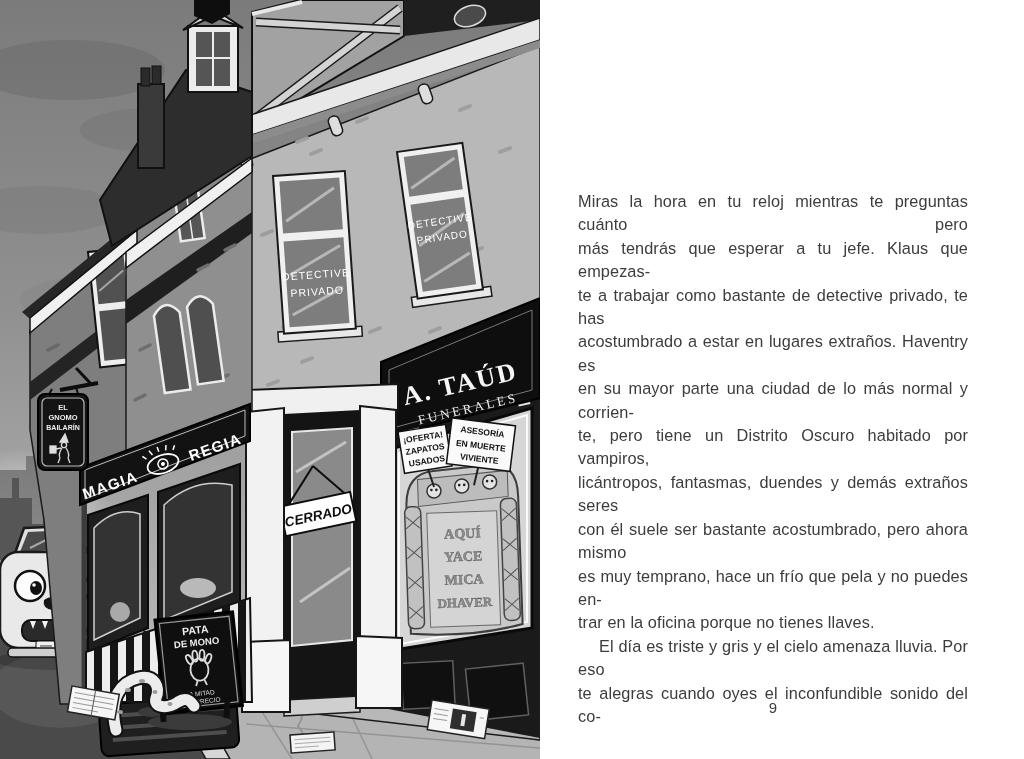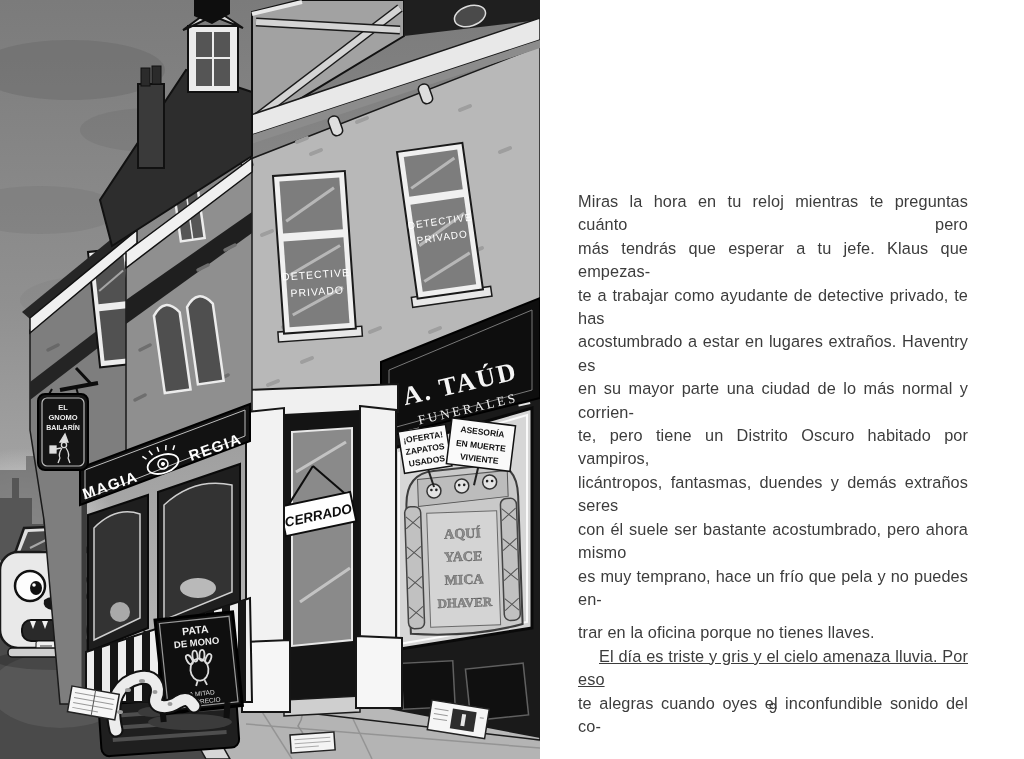--- a/index.html
+++ b/index.html
@@ -2,22 +2,22 @@
 <html><head>
 <meta charset="utf-8">
 <style>
   html,body{margin:0;padding:0;background:#e9e9e9;}
   .page{position:relative;width:1024px;height:759px;background:#ffffff;overflow:hidden;
         font-family:"Liberation Sans",sans-serif;}
   .illus{position:absolute;left:0;top:0;width:540px;height:759px;}
   .textcol{position:absolute;left:578px;top:190px;width:390px;color:#3c3c3c;
            font-size:16.3px;line-height:23.4px;letter-spacing:.1px;}
   .line{text-align:justify;text-align-last:justify;}
-  .line.last{text-align-last:left;margin-top:10px;}
-  .line.indent{text-indent:21px;text-decoration:underline;}
+  .line.last{text-align-last:left;}
+  .line.indent{text-indent:21px;}
   .pagenum{position:absolute;left:578px;top:699px;width:390px;text-align:center;
            font-size:15px;color:#3c3c3c;}
   svg text{user-select:none;}
 </style>
 </head>
 <body>
 
 <div class="page">
 
   <svg class="illus" viewBox="0 0 540 759">
@@ -451,21 +451,21 @@
             <line x1="50" y1="10" x2="54" y2="10"></line>
           </g>
       </g>
     </g>
   </svg>
 
   <div>
     <div class="textcol" id="text-block">
         <div class="line">Miras la hora en tu reloj mientras te preguntas cuánto pero</div>
         <div class="line">más tendrás que esperar a tu jefe. Klaus que empezas-</div>
-        <div class="line">te a trabajar como ayudante de detective privado, te has</div>
+        <div class="line">te a trabajar como bastante de detective privado, te has</div>
         <div class="line">acostumbrado a estar en lugares extraños. Haventry es</div>
         <div class="line">en su mayor parte una ciudad de lo más normal y corrien-</div>
         <div class="line">te, pero tiene un Distrito Oscuro habitado por vampiros,</div>
         <div class="line">licántropos, fantasmas, duendes y demás extraños seres</div>
         <div class="line">con él suele ser bastante acostumbrado, pero ahora mismo</div>
         <div class="line">es muy temprano, hace un frío que pela y no puedes en-</div>
         <div class="line last">trar en la oficina porque no tienes llaves.</div>
         <div class="line indent">El día es triste y gris y el cielo amenaza lluvia. Por eso</div>
         <div class="line">te alegras cuando oyes el inconfundible sonido del co-</div>
       </div>

